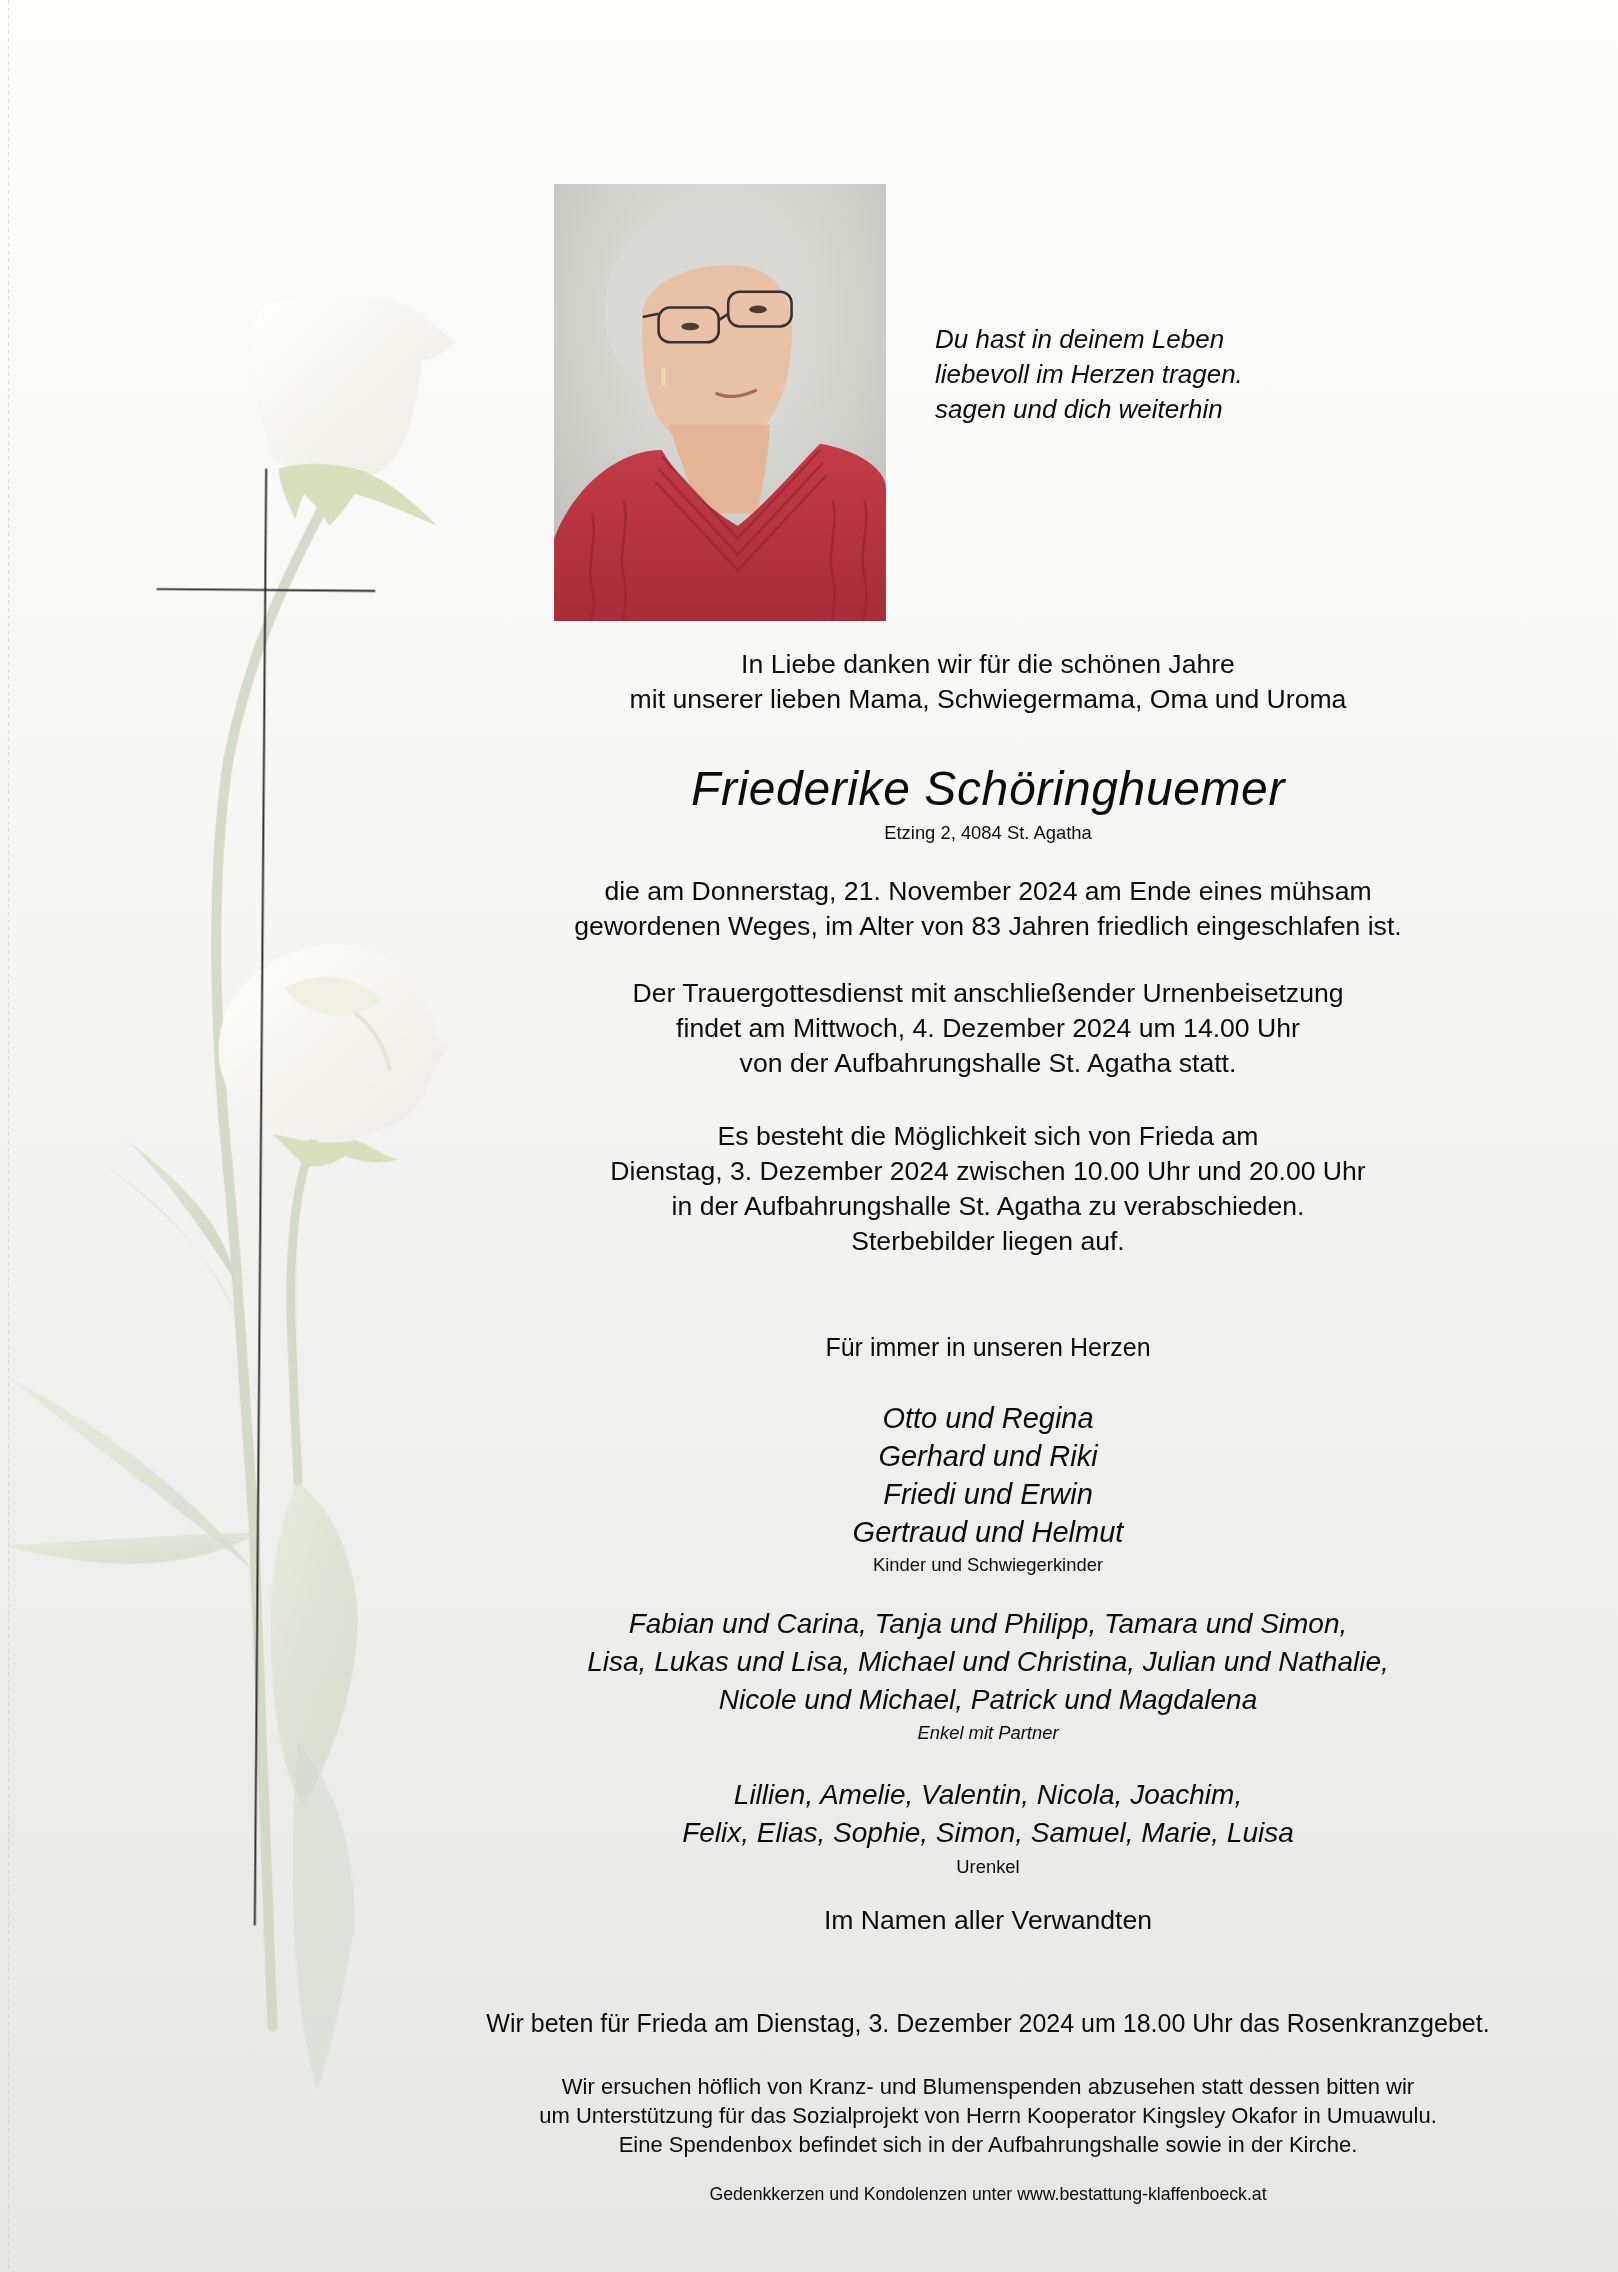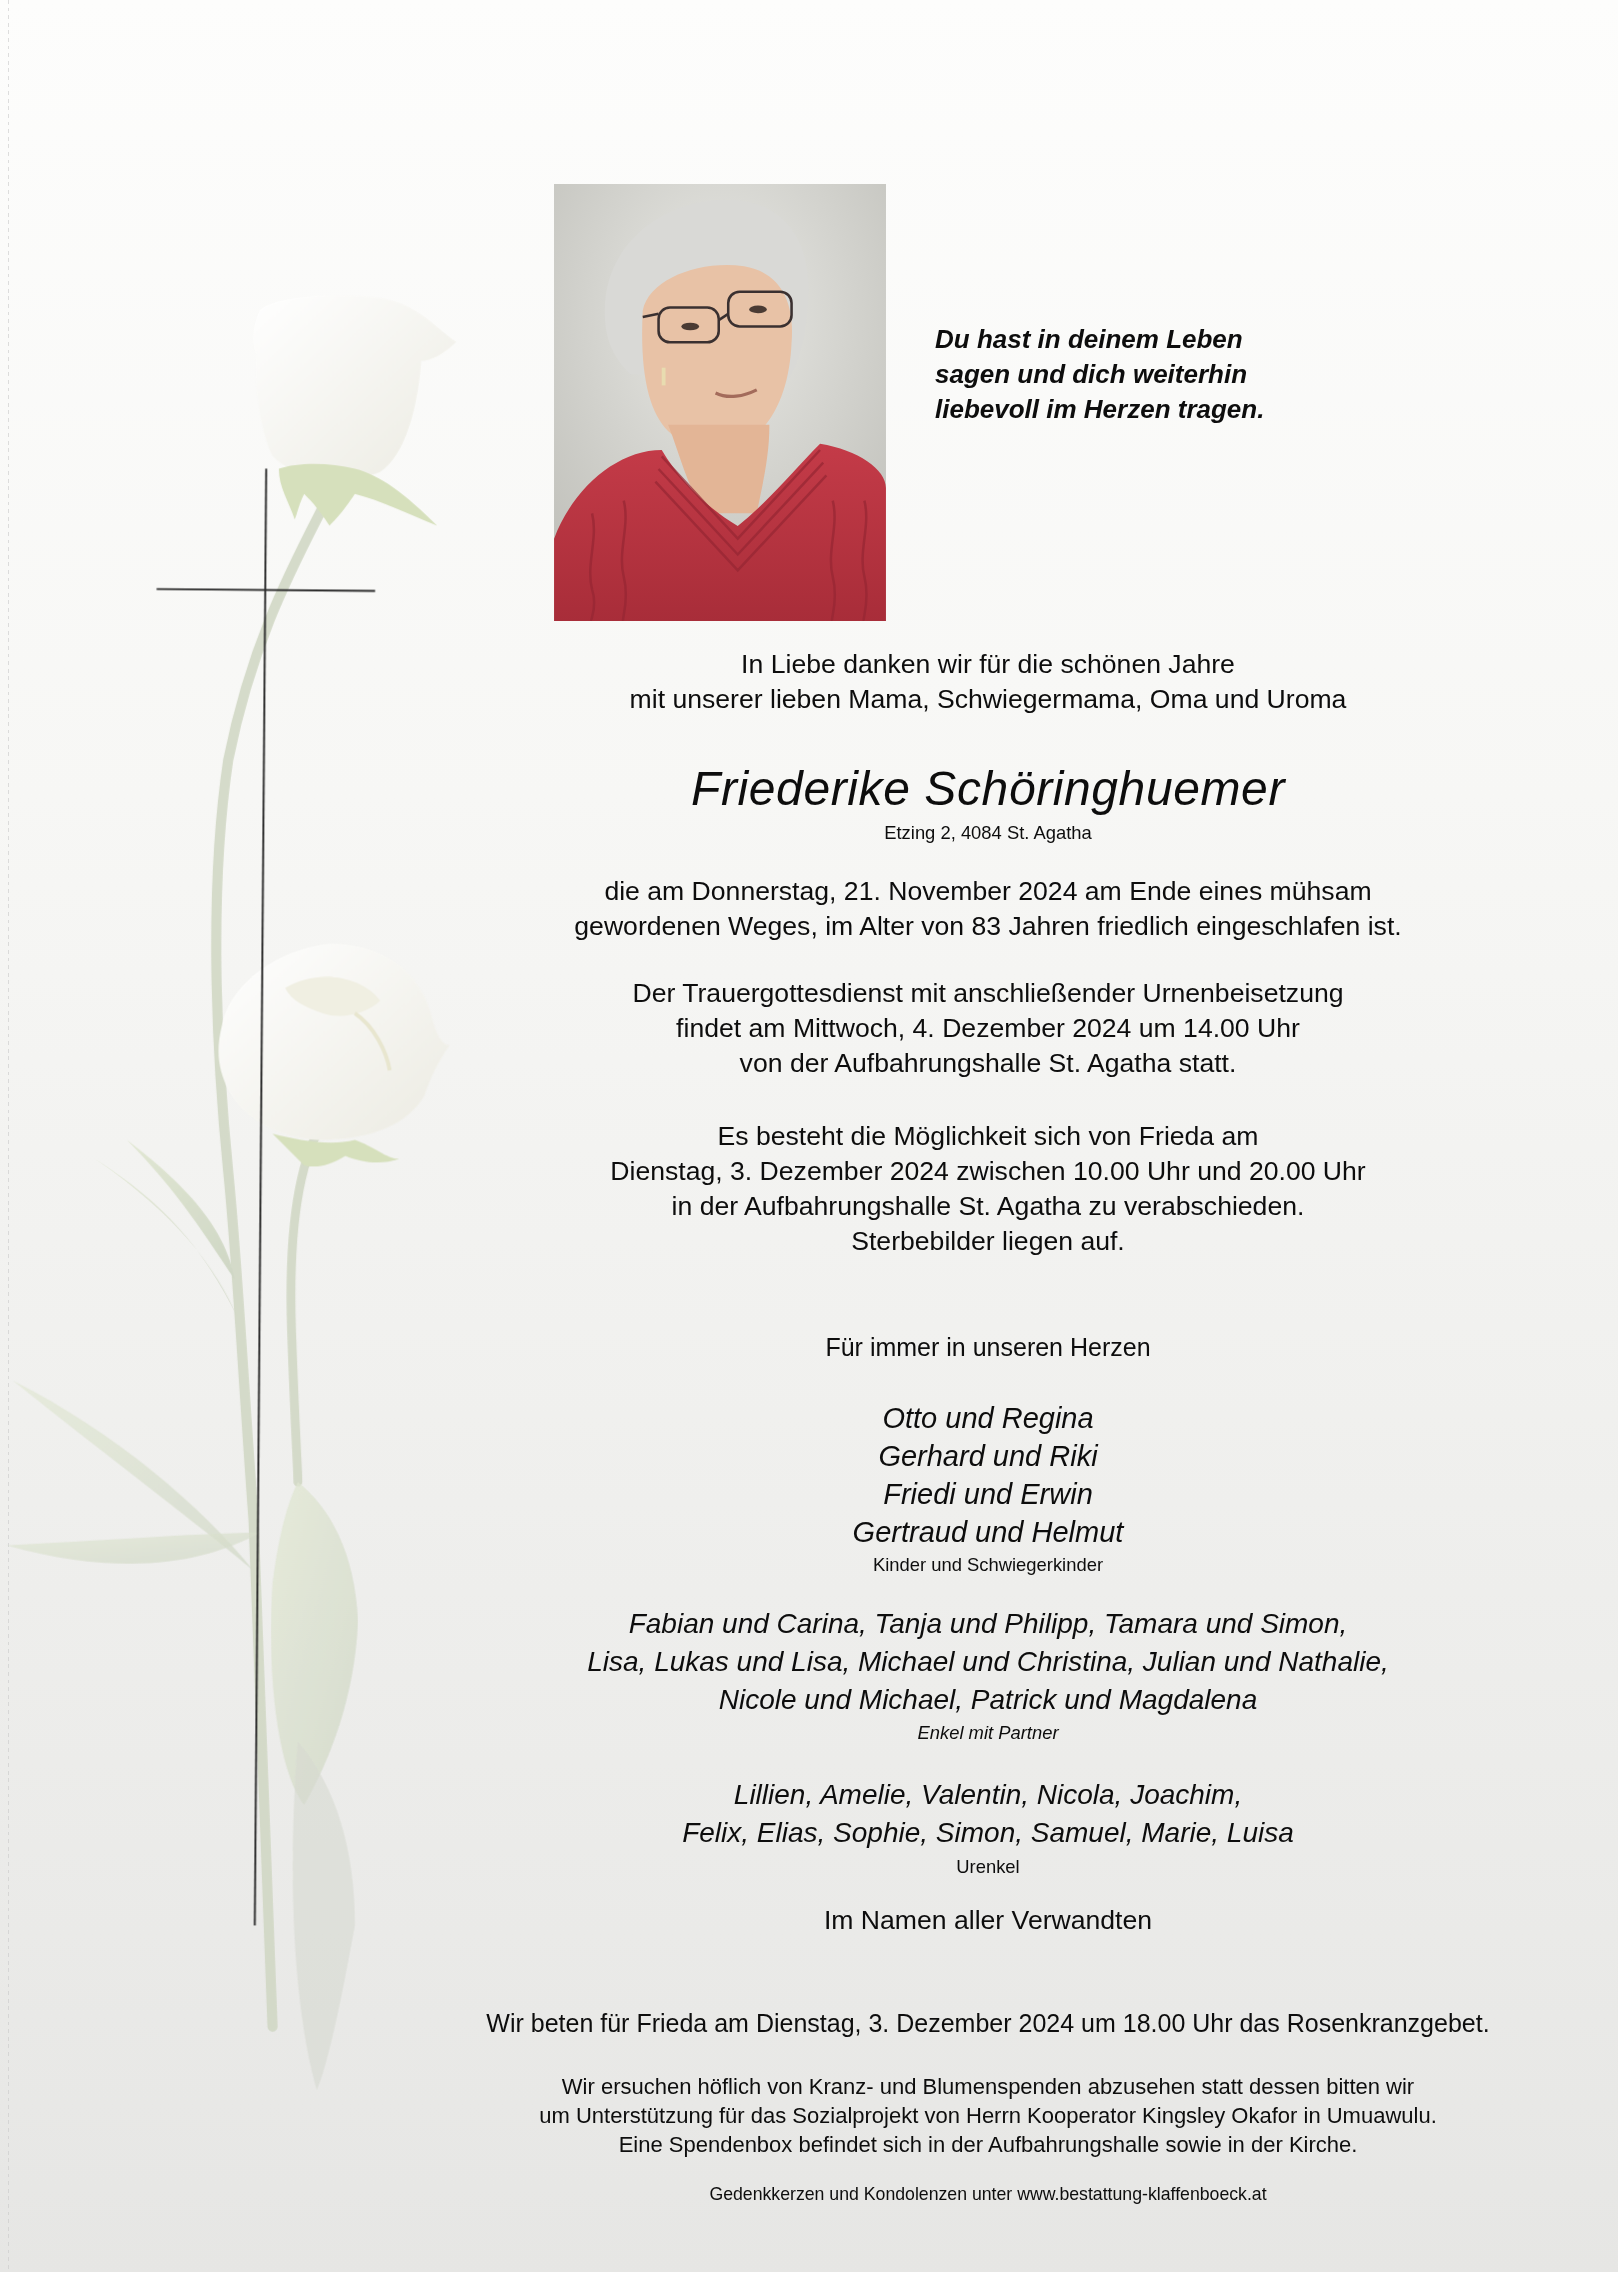--- a/index.html
+++ b/index.html
@@ -18,21 +18,21 @@
   .photo {
     position: absolute; left: 554px; top: 184px; width: 332px; height: 437px;
     overflow: hidden;
     background: linear-gradient(180deg, #cfcfcb 0%, #dadad6 40%, #cfcfc9 100%);
   }
   .photo svg { display: block; }
   .poem {
     position: absolute; left: 935px; top: 322px; width: 443px;
     font-style: italic; font-size: 26px; line-height: 35px;
   }
-  .poem div { white-space: nowrap; font-weight: bold; }
+  .poem div { white-space: nowrap; }
   .col {
     position: absolute; left: 355px; width: 1266px; text-align: center;
   }
   .line { white-space: nowrap; }
   .t44 { font-size: 26.6px; line-height: 35px; }
   .it { font-style: italic; }
   .name { font-size: 48px; line-height: 57px; font-style: italic; letter-spacing: 0.6px; }
   .small { font-size: 18.4px; line-height: 23px; }
   .t40 { font-size: 25px; line-height: 35px; }
   .t36 { font-size: 22px; line-height: 29px; }
@@ -131,22 +131,22 @@
       <path d="M60 520 C 70 560, 50 600, 60 640 C 70 670, 55 690, 60 690"></path>
       <path d="M110 500 C 120 540, 100 580, 110 620 C 120 660, 105 690, 110 690"></path>
       <path d="M440 500 C 450 540, 430 580, 440 620 C 450 660, 435 690, 440 690"></path>
       <path d="M490 500 C 500 540, 480 580, 490 620 C 500 660, 485 690, 490 690"></path>
     </g>
   </svg>
 </div>
 
 <div class="poem">
   <div class="line">Du hast in deinem Leben</div>
+  <div class="line">liebevoll im Herzen tragen.</div>
   <div class="line">sagen und dich weiterhin</div>
-  <div class="line">liebevoll im Herzen tragen.</div>
 </div>
 
 <div class="col t44" style="top:647px;">
   <div class="line">In Liebe danken wir für die schönen Jahre</div>
   <div class="line">mit unserer lieben Mama, Schwiegermama, Oma und Uroma</div>
 </div>
 
 <div class="col name" style="top:760px;">Friederike Schöringhuemer</div>
 <div class="col small" style="top:821px;">Etzing 2, 4084 St. Agatha</div>
 

